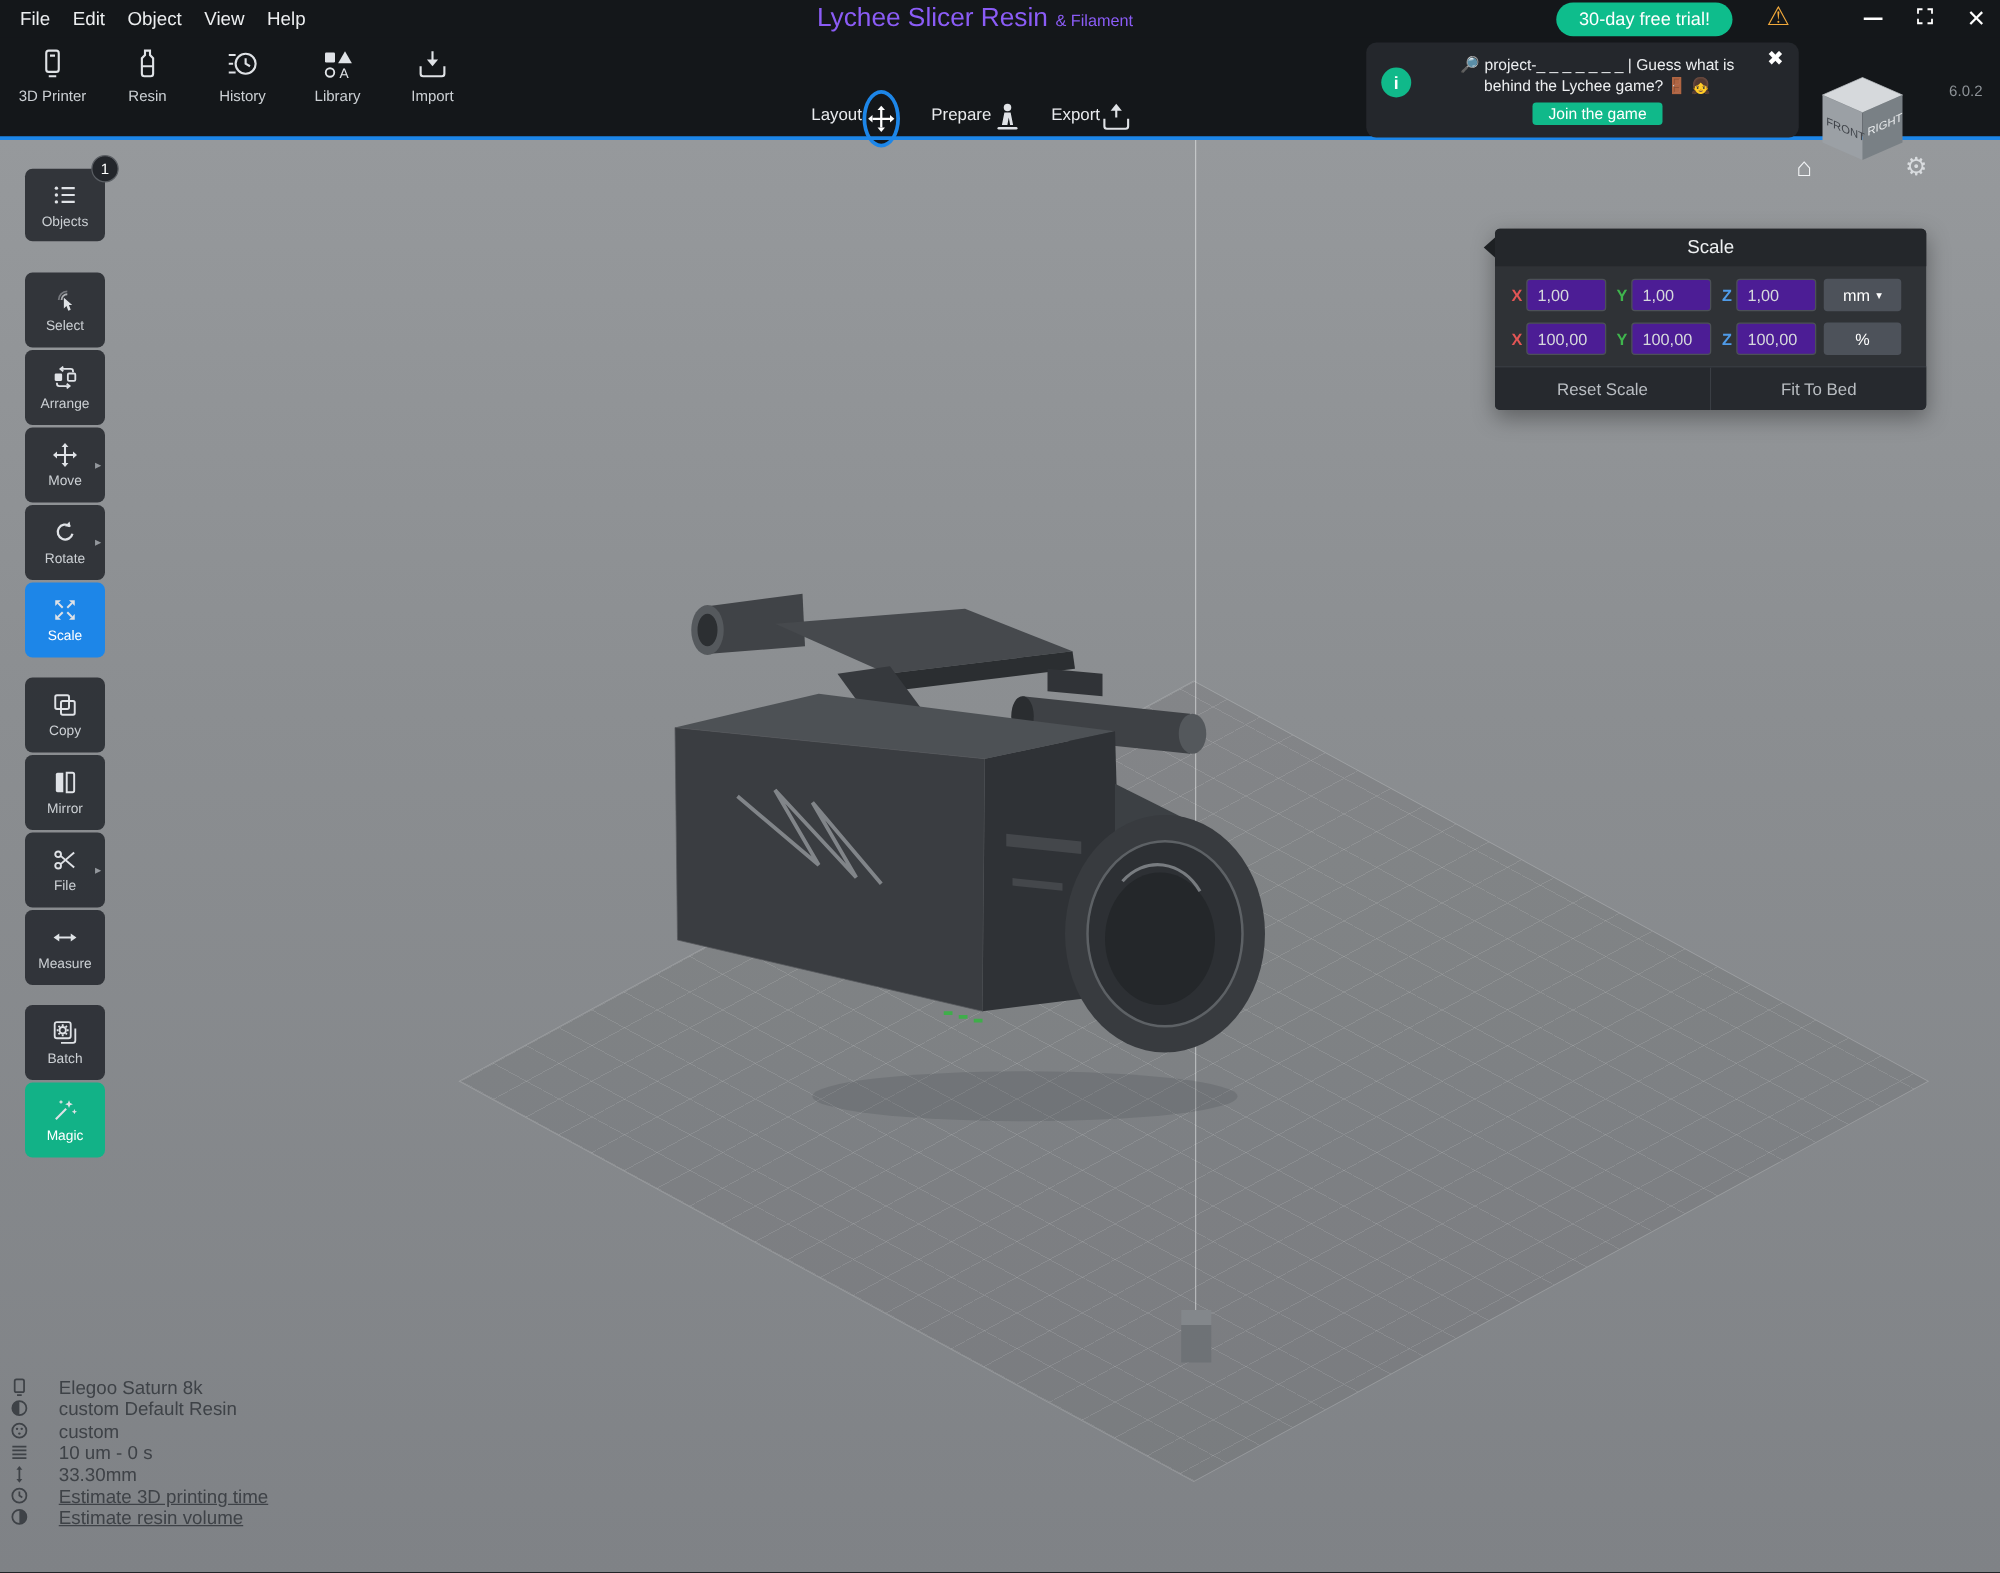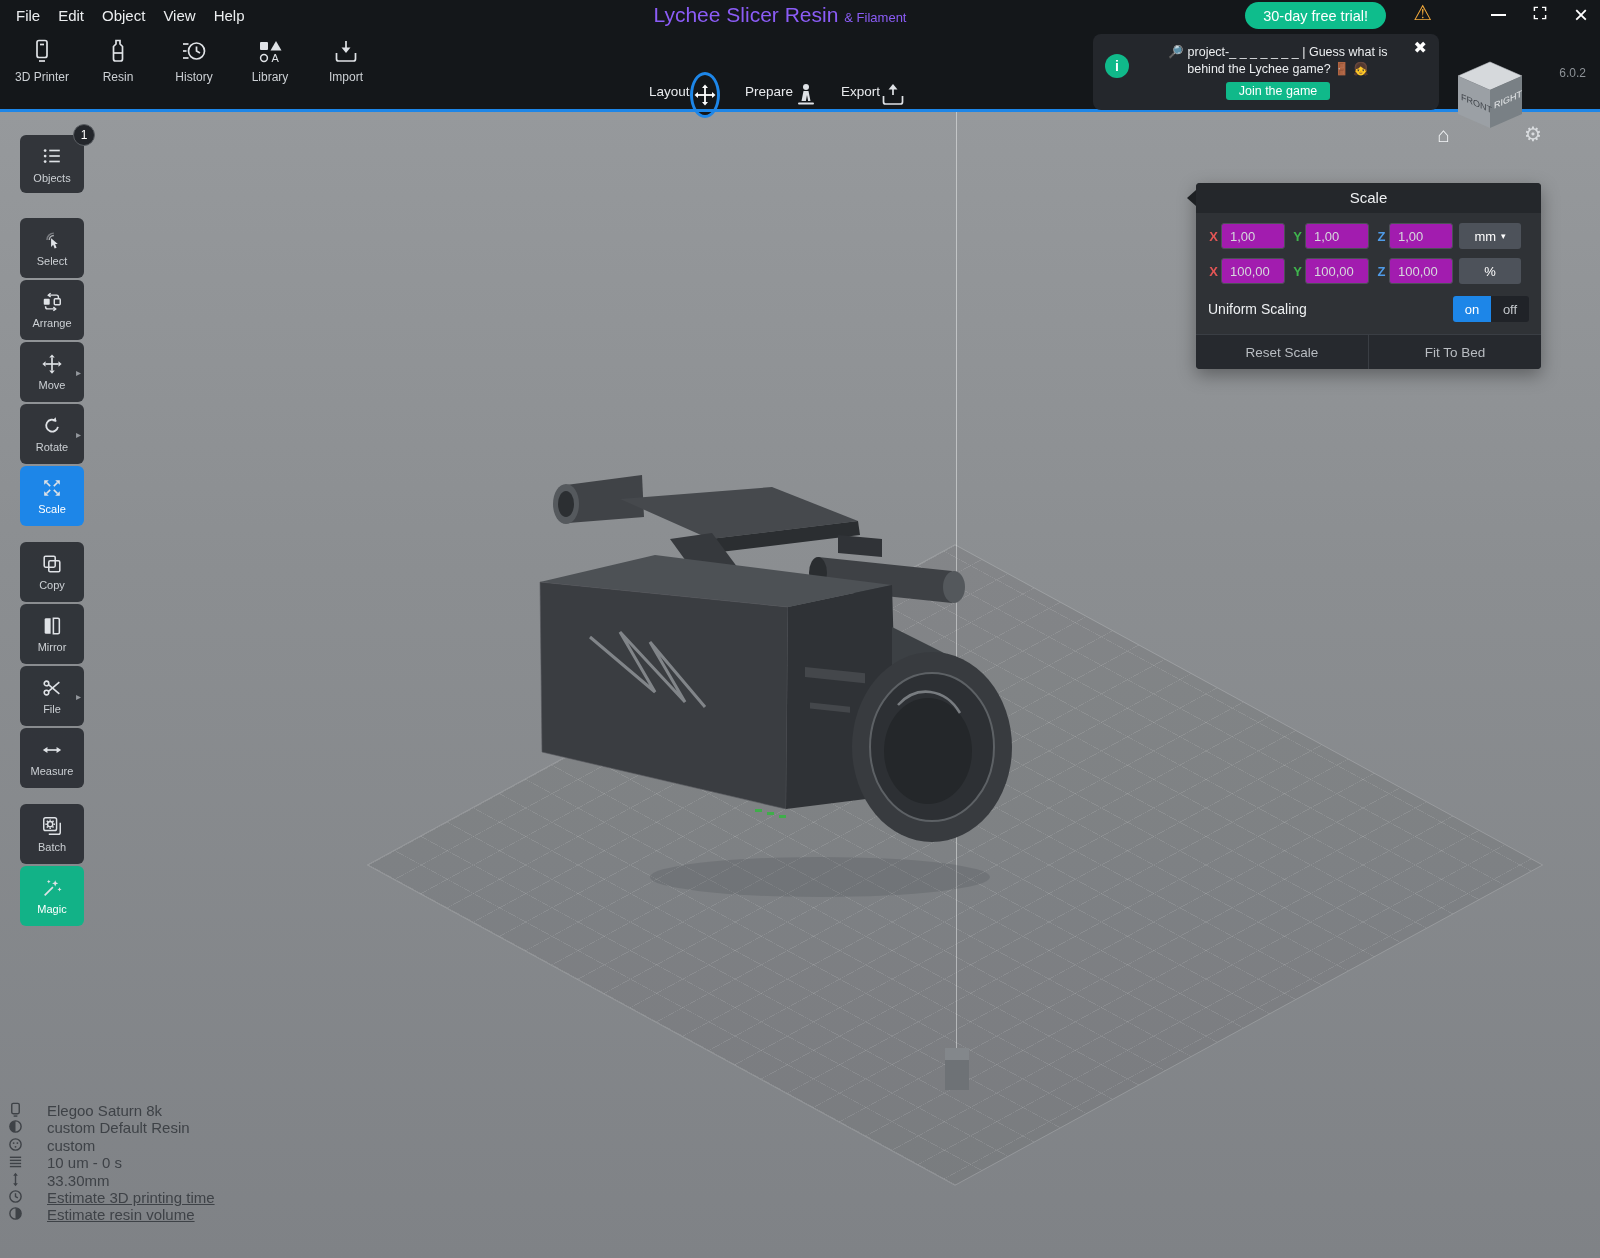--- a/index.html
+++ b/index.html
@@ -90,21 +90,21 @@
   .scale-panel{position:absolute;left:1196px;top:71px;width:345px;background:rgba(43,46,51,0.97);
                border-radius:4px;box-shadow:0 6px 18px rgba(0,0,0,0.35);z-index:10;}
   .sp-header{position:relative;height:30px;background:#24272b;border-radius:4px 4px 0 0;color:#eef0f2;
              font-size:15px;line-height:30px;text-align:center;}
   .sp-notch{position:absolute;left:-9px;top:7px;width:0;height:0;border-top:8px solid transparent;
             border-bottom:8px solid transparent;border-right:9px solid #1d2023;}
   .sp-body{padding:10px 10px 0 10px;}
   .sp-row{display:flex;align-items:center;margin-bottom:9px;}
   .axis{width:15px;text-align:center;font-size:13px;font-weight:bold;}
   .axis-x{color:#e25555;}.axis-y{color:#3fb54d;}.axis-z{color:#4f9be8;}
-  .sp-input{width:64px;height:26px;background:#a21caf;border:1px solid #4c5157;border-radius:3px;
+  .sp-input{width:64px;height:26px;background:#4c1d95;border:1px solid #4c5157;border-radius:3px;
             color:#d6d9dc;font-size:13px;padding:0 0 0 8px;margin-right:5px;box-sizing:border-box;
             font-family:"Liberation Sans",sans-serif;}
   .unit-btn{margin-left:1px;width:62px;height:26px;background:#4d525a;border-radius:3px;color:#fff;
             font-size:13px;display:flex;align-items:center;justify-content:center;gap:5px;flex:0 0 62px;}
   .caret{font-size:9px;}
   .uniform-row{display:flex;align-items:center;justify-content:space-between;margin:12px 2px;color:#eef0f2;font-size:14px;}
   .toggle{display:flex;}
   .toggle-on{width:38px;height:26px;background:#1d86e8;color:#fff;border-radius:3px 0 0 3px;
              display:flex;align-items:center;justify-content:center;font-size:13px;}
   .toggle-off{width:38px;height:26px;background:#202328;color:#c3c7cb;border-radius:0 0 3px 0;border-radius:0 3px 3px 0;
@@ -447,27 +447,20 @@
           <span class="axis axis-x">X</span>
           <input class="sp-input" value="100,00" style="">
           <span class="axis axis-y">Y</span>
           <input class="sp-input" value="100,00" style="">
           <span class="axis axis-z">Z</span>
           <input class="sp-input" value="100,00" style="">
           <span class="unit-btn">
             <span>%</span>
           </span>
         </div>
-        <div class="uniform-row">
-          <span>Uniform Scaling</span>
-          <span class="toggle">
-            <span class="toggle-on">on</span>
-            <span class="toggle-off">off</span>
-          </span>
-        </div>
       </div>
       <div class="sp-footer">
         <div class="sp-footer-btn">Reset Scale</div>
         <div class="sp-footer-btn">Fit To Bed</div>
       </div>
     </div>
 
     <div class="status">
       <div class="status-line">
         <svg viewBox="0 0 16 16" fill="none" stroke="#3e4247" stroke-width="1.5">

